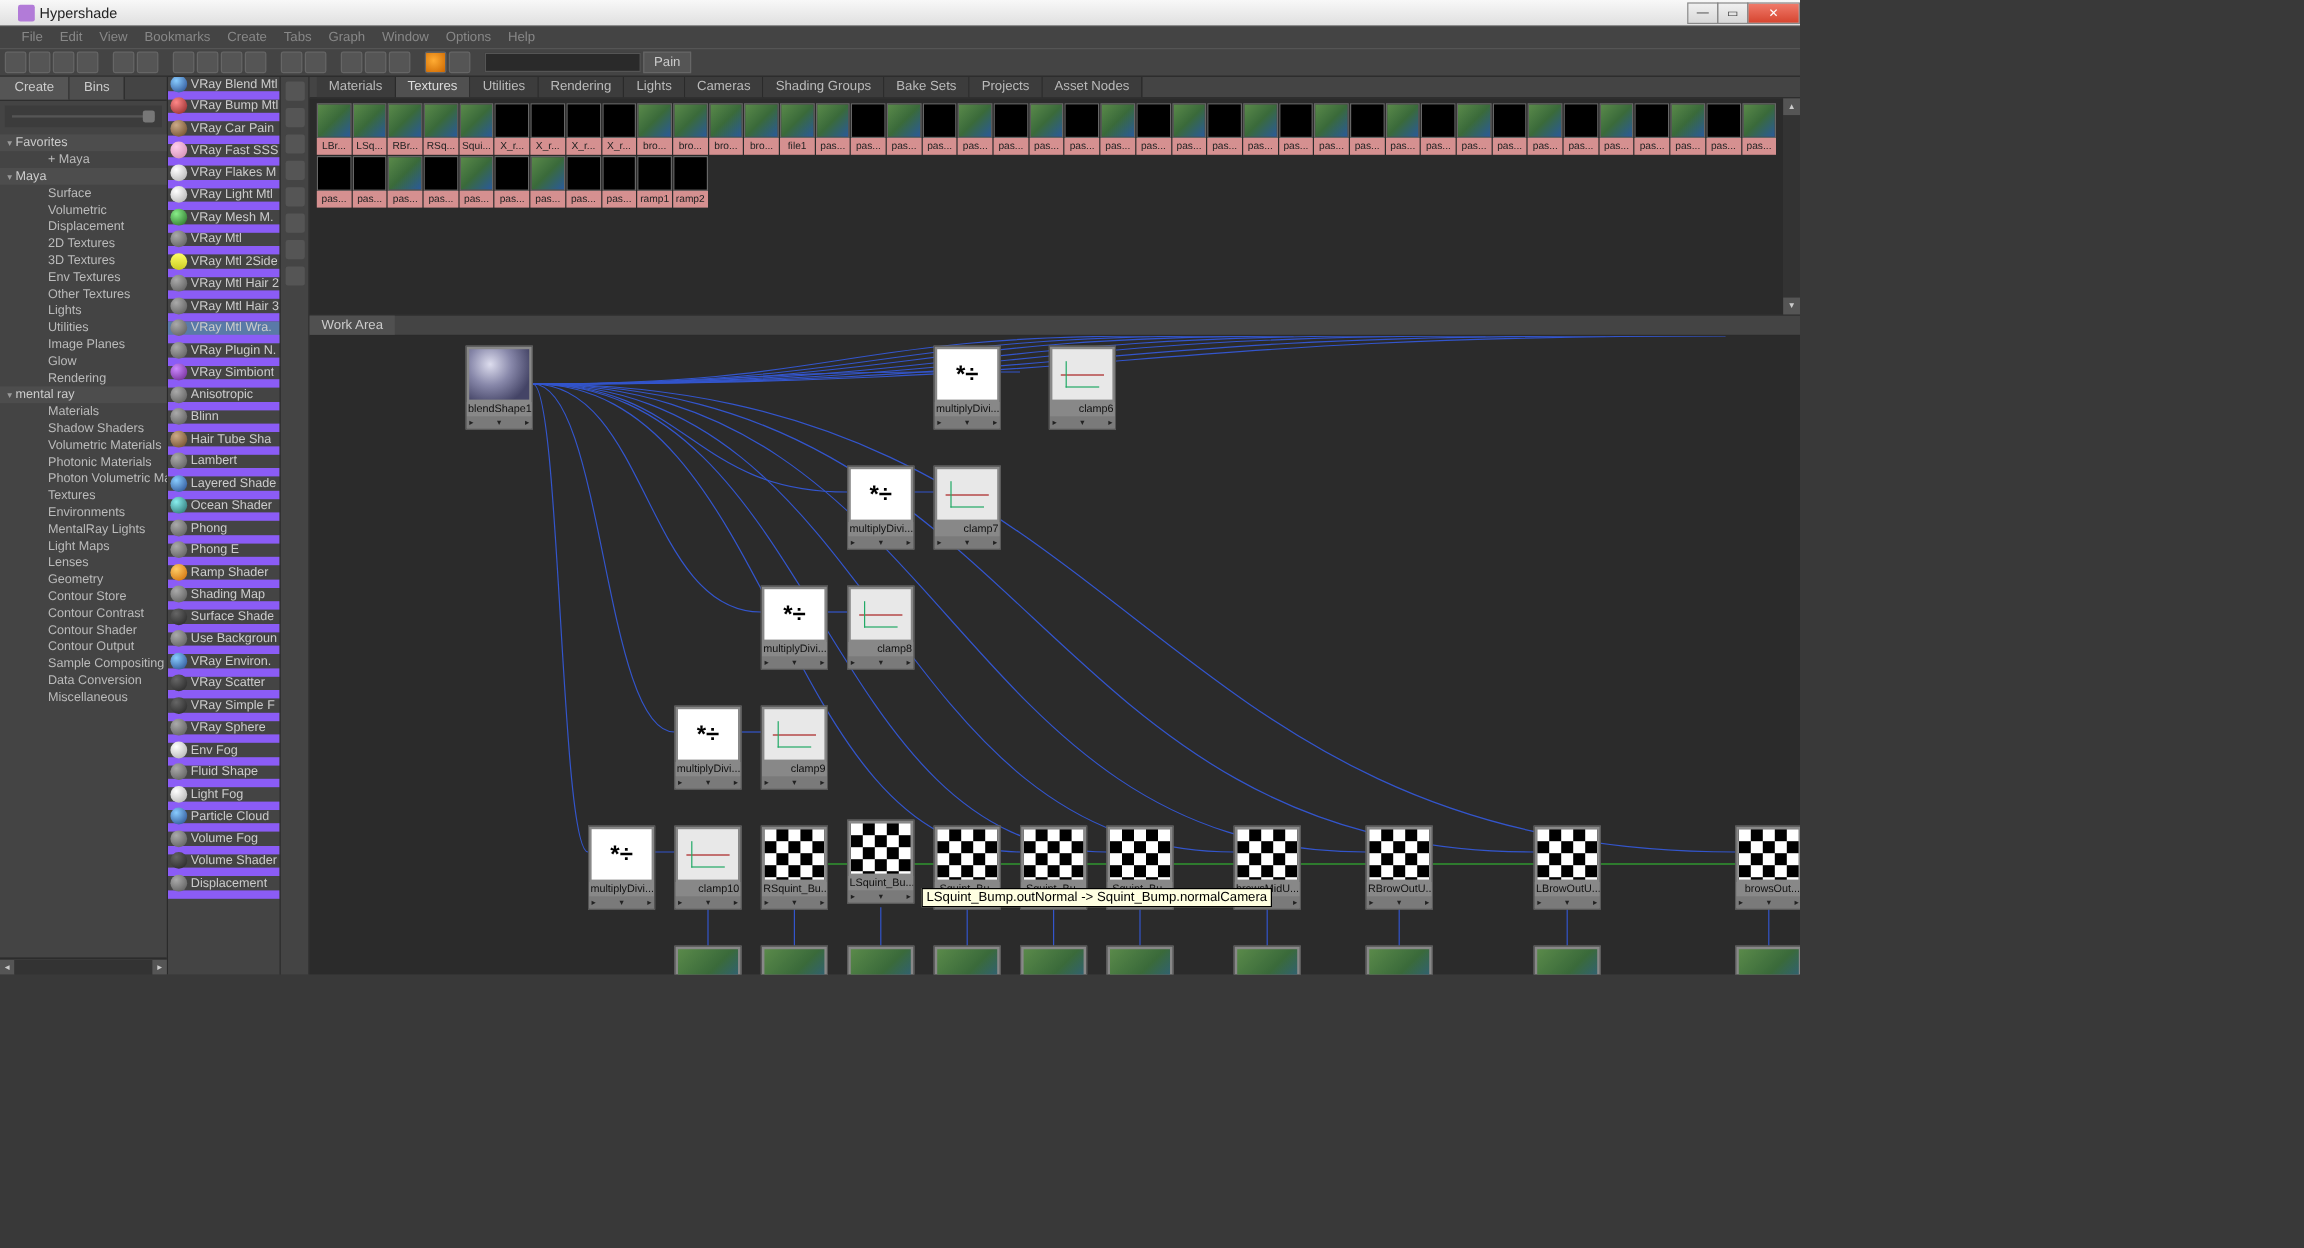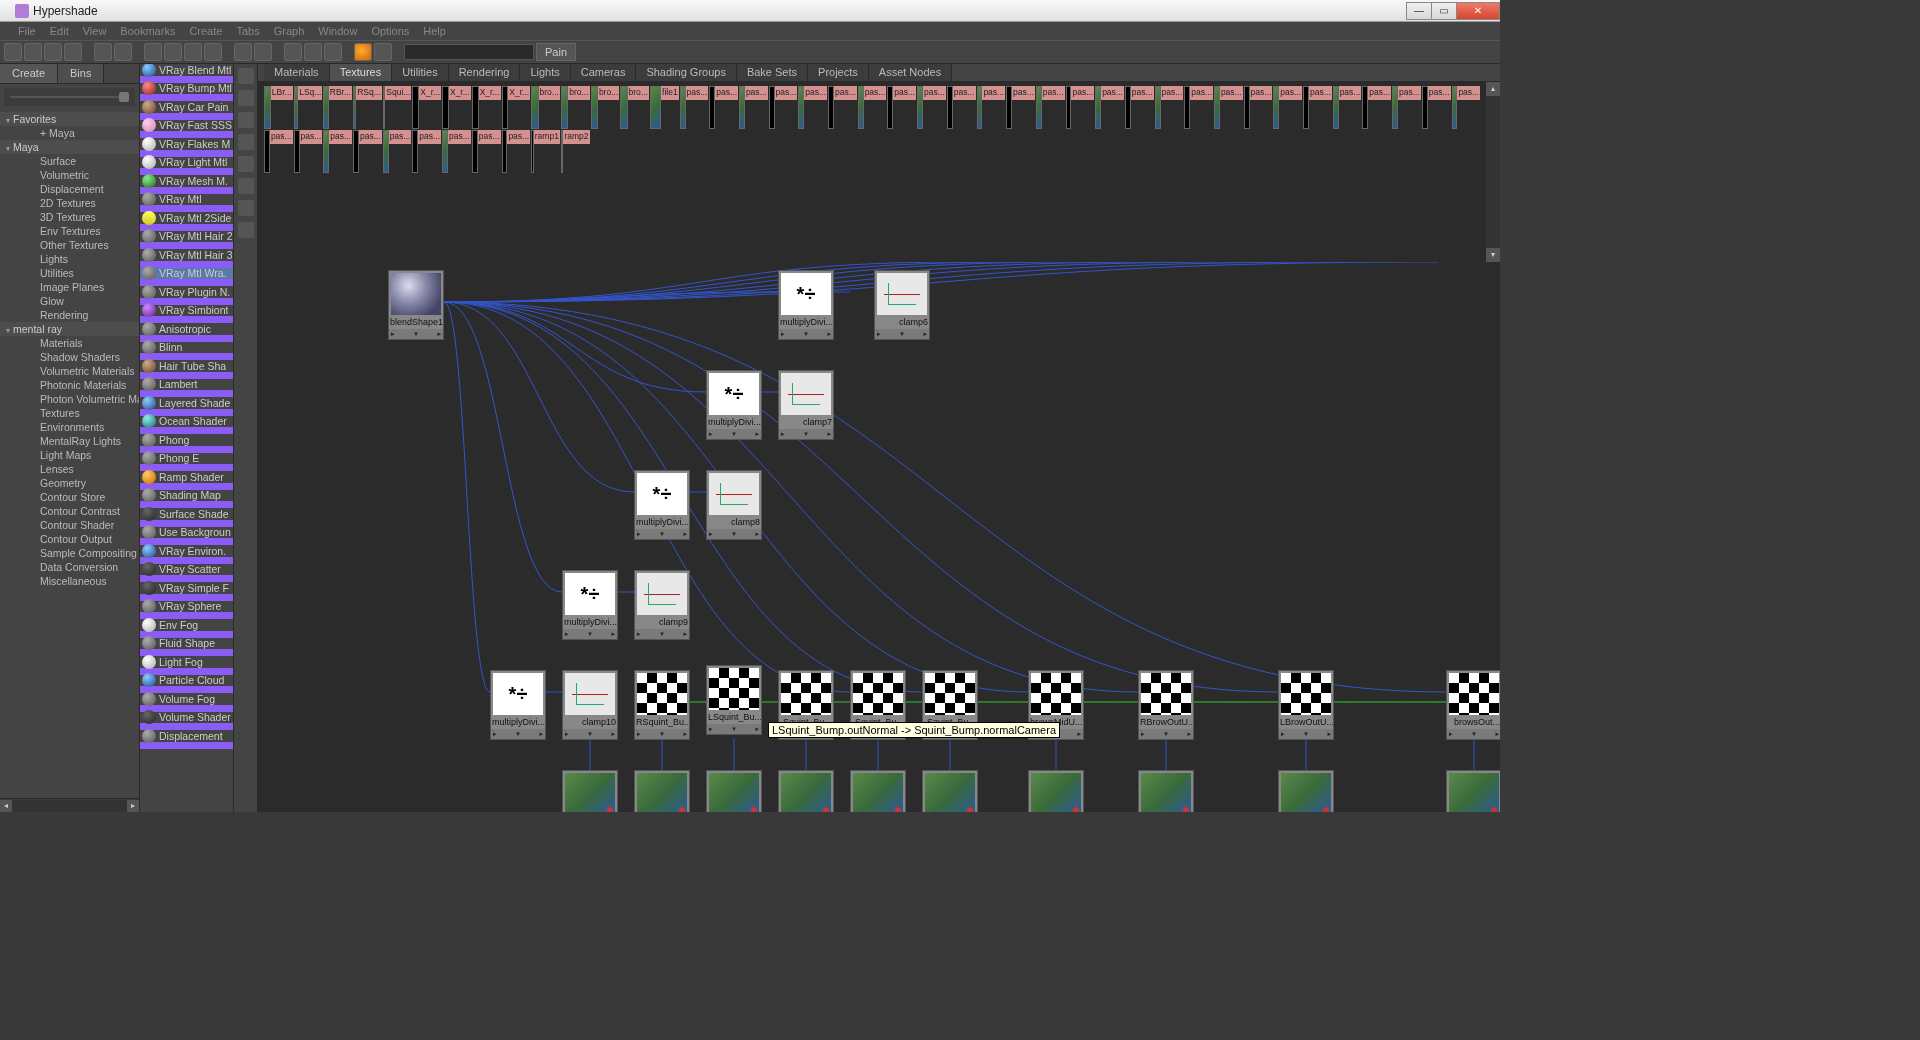--- a/index.html
+++ b/index.html
@@ -61,21 +61,21 @@
 .center-row { display:flex; flex:1; min-height:0;}
 .center-body { flex:1; display:flex; flex-direction:column; min-width:0;}
 
 
 .browsetabs { height:18px; background:#444; border-bottom:1px solid #2a2a2a; display:flex; padding-left:6px; }
 .btab { padding:2px 10px; font-size:11px; background:#3c3c3c; border-right:1px solid #2a2a2a; color:#bbb; cursor:default;}
 .btab.active { background:#505050; color:#ddd; }
 
 
 .shelf { background:#2b2b2b; padding:4px 6px 8px 6px; display:flex; flex-wrap:wrap; gap:1px; align-content:flex-start; min-height:180px; position:relative;}
-.thumb { width:28.7px; height:43px; display:flex; flex-direction:row; }
+.thumb { width:28.7px; height:43px; display:flex; flex-direction:column; }
 .thumb .timg { flex:1; background:#000; border:1px solid #666; margin-bottom:0; }
 .thumb .timg.tex { background:linear-gradient(135deg,#5a8a4a 0%,#3a6a3a 50%,#2a5a9a 100%); }
 .thumb .tlbl { height:14px; background:#d59090; font-size:8.5px; color:#222; text-align:center; overflow:hidden; white-space:nowrap; padding:1px 1px 0 1px;}
 .shelf-scroll { position:absolute; right:0; top:0; bottom:0; width:14px; background:#3a3a3a; }
 .shelf-scroll .sbtn { width:14px; height:14px; background:#555; font-size:8px; text-align:center; line-height:14px;}
 .shelf-scroll .strack { position:absolute; top:14px; bottom:14px; left:0; right:0; background:#333;}
 .shelf-scroll .sbtn.bot { position:absolute; bottom:0;}
 
 
 .workarea-hdr { height:18px; background:#444; border-top:1px solid #2a2a2a; border-bottom:1px solid #2a2a2a; display:flex;}
@@ -613,20 +613,23 @@
             <div class="timg"></div>
             <div class="tlbl">ramp2</div>
           </div>
           <div class="shelf-scroll">
           <div class="sbtn">▴</div>
             <div class="strack"></div>
             <div class="sbtn bot">▾</div>
         </div>
       </div>
 
+      <div class="workarea-hdr">
+        <div class="wtab">Work Area</div>
+      </div>
 
       <div class="workarea" id="workarea">
         <svg class="wires" id="wires" width="1240" height="560">
             <path d="M186,40 C353,40 353,30 520,30" stroke="#3355cc" fill="none" stroke-width="1"></path>
             <path d="M186,40 C317,40 317,130 448,130" stroke="#3355cc" fill="none" stroke-width="1"></path>
             <path d="M186,40 C281,40 281,230 376,230" stroke="#3355cc" fill="none" stroke-width="1"></path>
             <path d="M186,40 C245,40 245,330 304,330" stroke="#3355cc" fill="none" stroke-width="1"></path>
             <path d="M186,40 C209,40 209,430 232,430" stroke="#3355cc" fill="none" stroke-width="1"></path>
             <path d="M186,40 C478,40 478,430 770,430" stroke="#3355cc" fill="none" stroke-width="1"></path>
             <path d="M186,40 C533,40 533,430 880,430" stroke="#3355cc" fill="none" stroke-width="1"></path>

